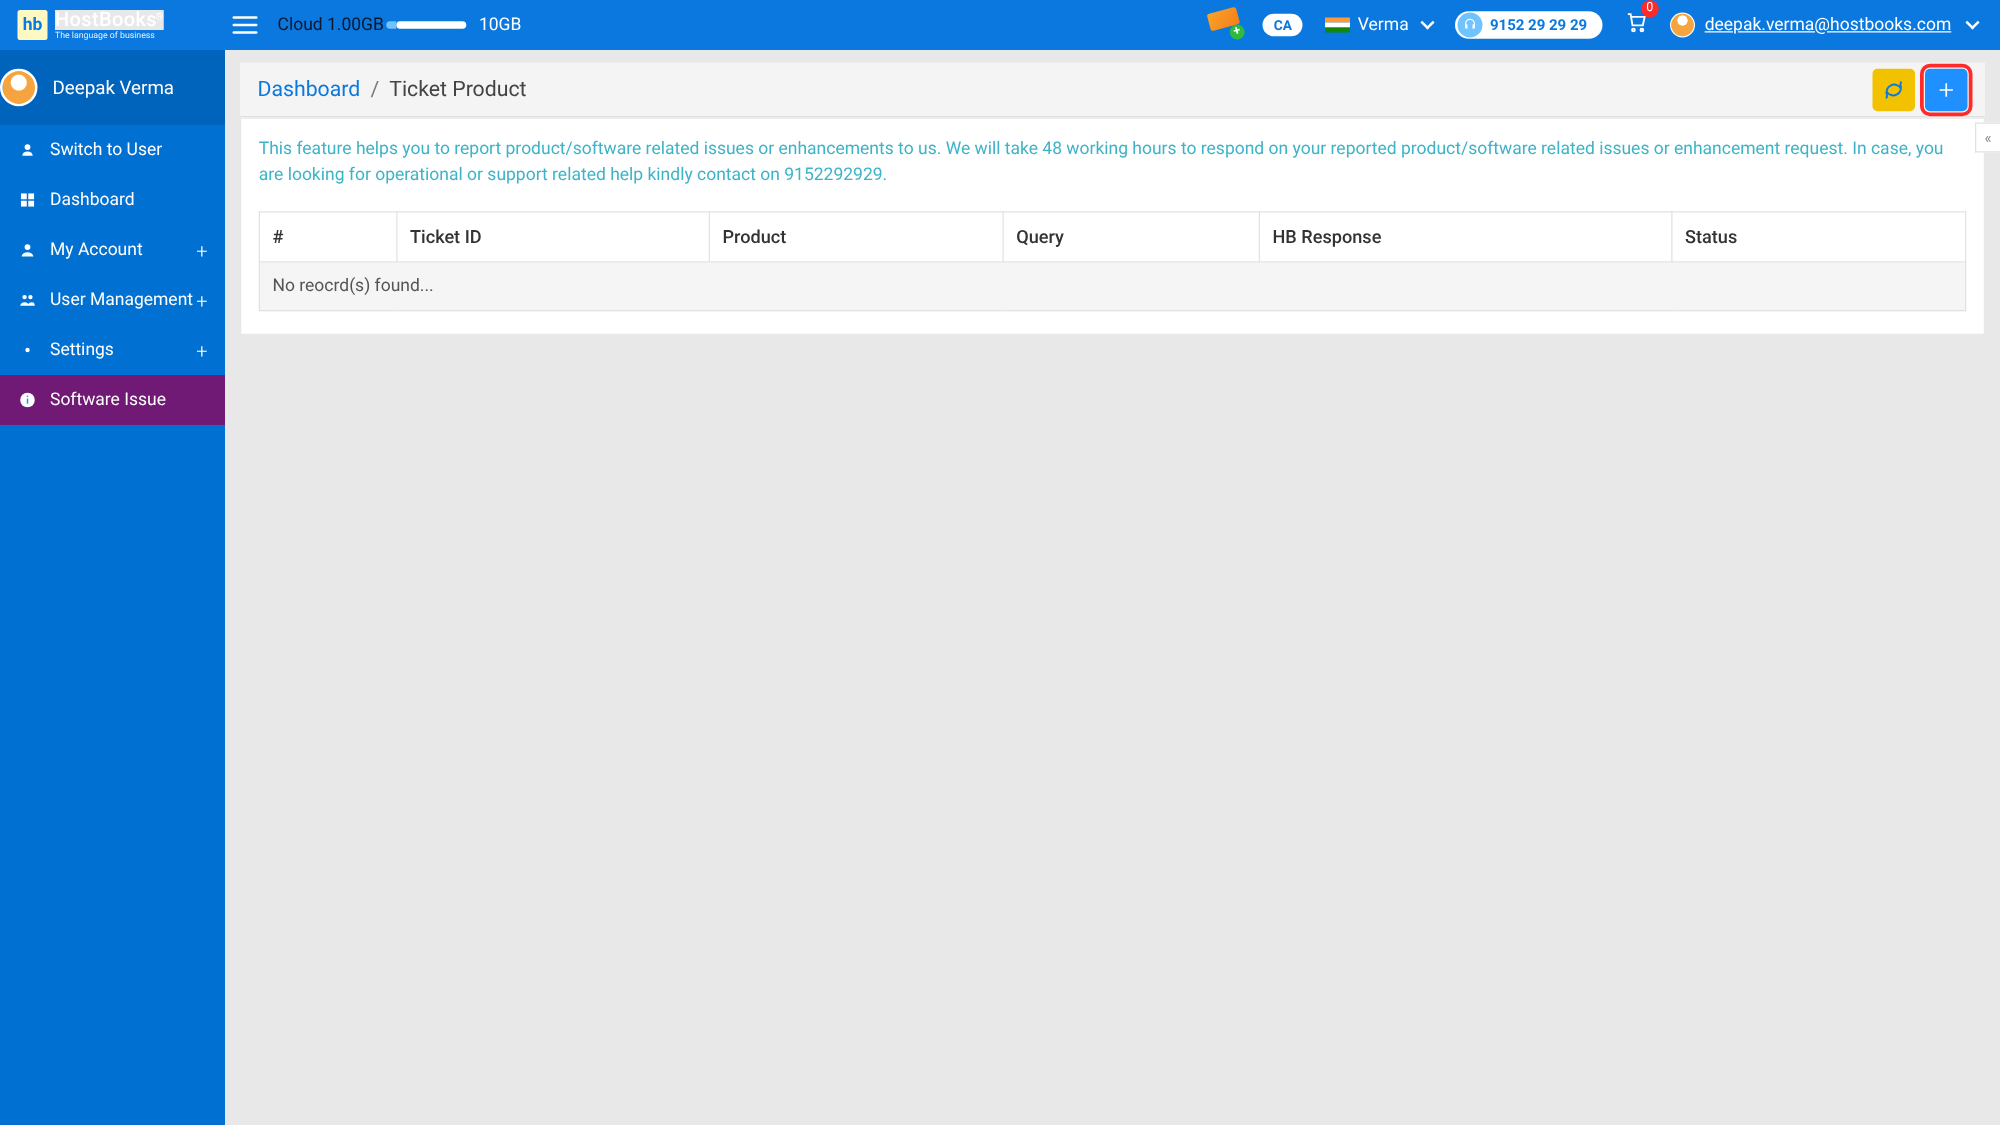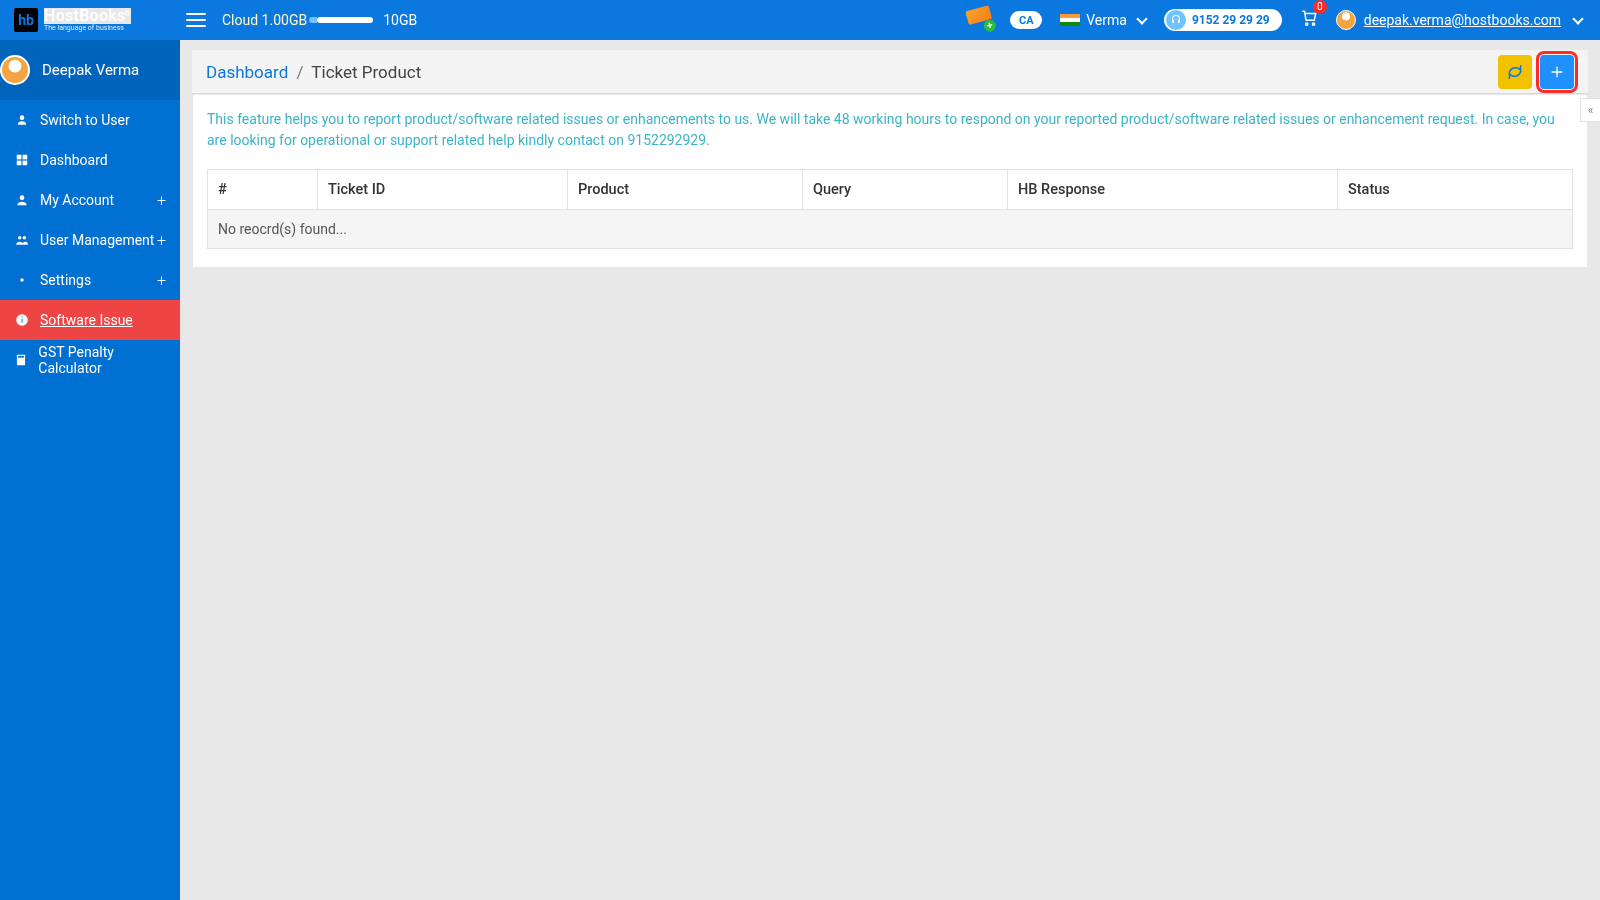--- a/index.html
+++ b/index.html
@@ -1,30 +1,30 @@
 <!DOCTYPE html>
 <html><head>
 <meta charset="utf-8">
 <style>
 * { margin: 0; padding: 0; box-sizing: border-box; font-family: -apple-system, BlinkMacSystemFont, "Segoe UI", Roboto, Arial, sans-serif; }
 body { background: #e8e8e8; width: 1600px; height: 900px; overflow: hidden; }
 
 
 .topbar { height: 40px; background: #0a78de; display: flex; align-items: center; color: #fff; }
 .logo-box { width: 180px; height: 40px; background: #0a78de; display: flex; align-items: center; padding-left: 14px; gap: 6px; }
-.logo-mark { width: 24px; height: 24px; background: #000000; color: #0a78de; font-weight: 700; font-size: 14px; display: flex; align-items: center; justify-content: center; border-radius: 2px; }
+.logo-mark { width: 24px; height: 24px; background: #fef9c3; color: #0a78de; font-weight: 700; font-size: 14px; display: flex; align-items: center; justify-content: center; border-radius: 2px; }
 .logo-text { display: flex; flex-direction: column; line-height: 1; }
 .logo-text .main { font-size: 16px; font-weight: 500; color: #fff; letter-spacing: 0.3px; }
 .logo-text .sub { font-size: 7px; color: #e3f0fb; margin-top: 1px; }
 .logo-dot { font-size: 8px; color: #fff; margin-left: -1px; position: relative; top: -5px; }
 
 .hamburger { width: 20px; height: 14px; margin: 0 16px 0 6px; display: flex; flex-direction: column; justify-content: space-between; cursor: pointer; }
 .hamburger span { height: 2px; background: #fff; border-radius: 1px; }
 
-.cloud-label { font-size: 14px; color: #fef9c3; margin-right: 10px; }
+.cloud-label { font-size: 14px; color: #0f172a; margin-right: 10px; }
 .cloud-bar { width: 56px; height: 6px; background: #fff; border-radius: 3px; position: relative; margin-right: 10px; }
 .cloud-bar .used { position: absolute; left: -8px; width: 8px; height: 6px; background: #6fc3ff; border-radius: 3px 0 0 3px; }
 .cloud-total { font-size: 14px; margin-right: auto; }
 
 .top-icons { display: flex; align-items: center; gap: 18px; padding-right: 18px; }
 .ticket-icon { width: 24px; height: 24px; transform: rotate(-15deg); position: relative; }
 .ticket-shape { width: 24px; height: 14px; background: linear-gradient(135deg,#f8a426,#f77d1b); border-radius: 2px; position: relative; }
 .ticket-plus { position: absolute; bottom: -2px; right: -2px; width: 12px; height: 12px; background: #2dbb3f; border-radius: 50%; color: #fff; font-size: 10px; line-height: 12px; text-align: center; font-weight: 700; }
 
 .ca-badge { background: #fff; color: #0a78de; width: 32px; height: 18px; border-radius: 10px; font-size: 11px; font-weight: 700; display: flex; align-items: center; justify-content: center; }
@@ -47,21 +47,21 @@
 
 
 .layout { display: flex; height: calc(900px - 40px); }
 .sidebar { width: 180px; background: #0070d2; color: #fff; display: flex; flex-direction: column; }
 .sidebar .user-block { height: 60px; background: #0064bc; display: flex; align-items: center; padding-left: 0; gap: 12px; }
 .avatar-md { width: 30px; height: 30px; border-radius: 50%; background: radial-gradient(circle at 50% 35%, #fff 28%, #f5a43f 32%); border: 2px solid #fff; }
 .user-block .name { font-size: 15px; }
 
 .nav { list-style: none; }
 .nav li { height: 40px; display: flex; align-items: center; padding: 0 14px; font-size: 14px; cursor: pointer; position: relative;}
-.nav li.active { background: #ef4444; text-decoration: underline; }
+.nav li.active { background: #701a75; }
 .nav li .icon { width: 16px; height: 16px; margin-right: 10px; display:flex; align-items:center; justify-content:center;}
 .nav li .icon svg { width:14px; height:14px; fill:#fff; }
 .nav li .plus { margin-left: auto; font-size: 16px; font-weight: 300; }
 
 
 .main { flex: 1; position: relative; background: #e8e8e8; }
 .page-head { height: 44px; border-bottom: 1px solid #d9d9d9; display: flex; align-items: center; padding: 0 14px; background: #f4f4f4; margin: 10px 12px 0 12px;}
 .breadcrumb { font-size: 17px; color: #444; }
 .breadcrumb a { color: #0a78de; text-decoration: none; }
 .breadcrumb .sep { color: #7a7a7a; margin: 0 4px; }
@@ -205,29 +205,20 @@
       </li>
       <li class="active">
         <span class="icon">
             <svg viewBox="0 0 24 24">
               <circle cx="12" cy="12" r="10"></circle>
               <rect x="11" y="10" width="2" height="7" fill="#1e90ff"></rect>
               <rect x="11" y="6" width="2" height="2" fill="#1e90ff"></rect>
             </svg>
           </span>
         <span>Software Issue</span>
-      </li>
-      <li>
-        <span class="icon">
-            <svg viewBox="0 0 24 24">
-              <rect x="5" y="3" width="14" height="18" rx="1"></rect>
-              <rect x="7" y="5" width="10" height="3" fill="#0070d2"></rect>
-            </svg>
-          </span>
-        <span>GST Penalty Calculator</span>
       </li>
     </ul>
   </div>
 
   <div class="main">
     <div class="page-head">
       <div class="breadcrumb">
         <a href="#">Dashboard</a>
         <span class="sep">/</span>
         <span>Ticket Product</span>

